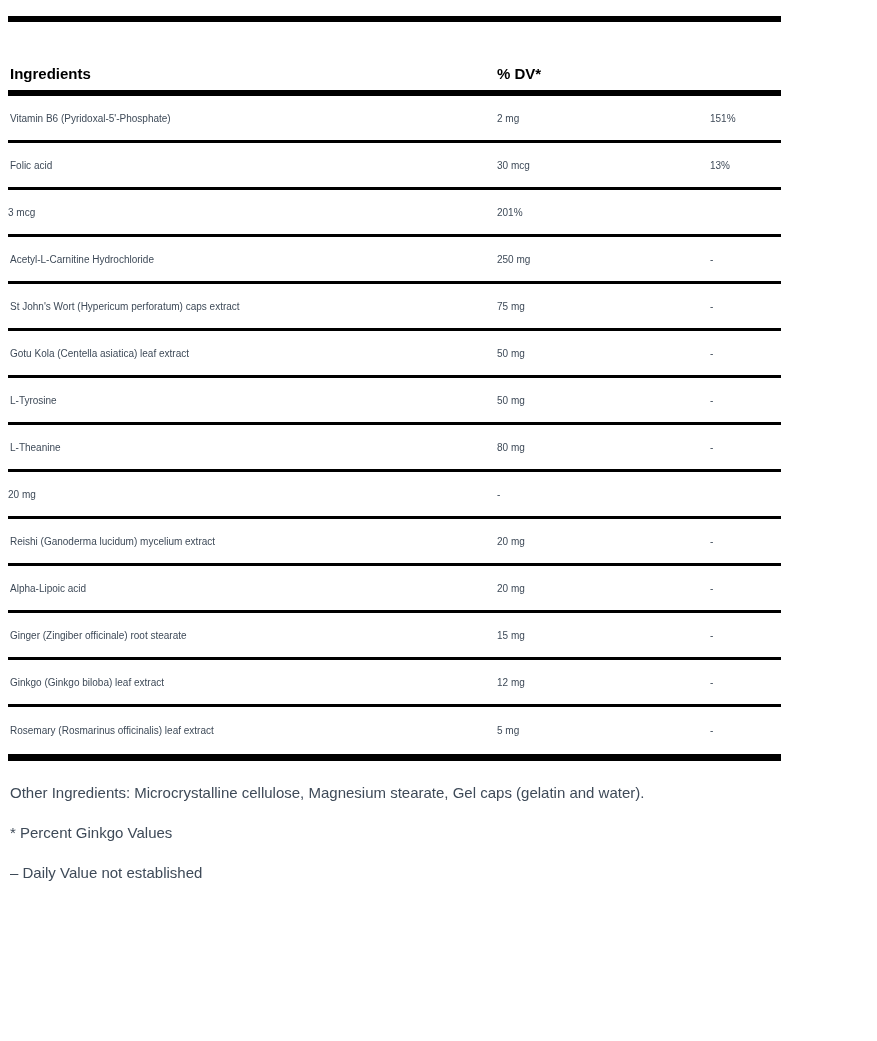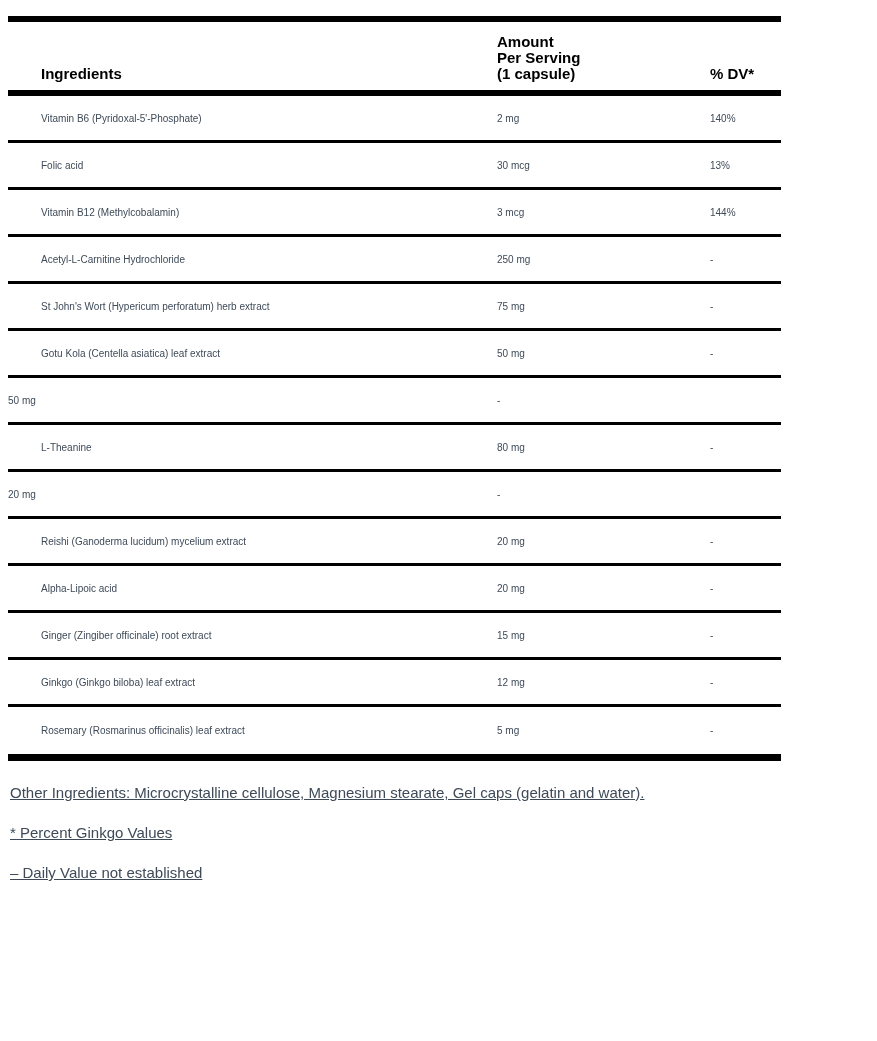--- a/index.html
+++ b/index.html
@@ -39,93 +39,90 @@
     height: 68px;
     padding-bottom: 8px;
     color: #000000;
     font-weight: bold;
     font-size: 15px;
     line-height: 16px;
   }
 
   .amount-header { white-space: pre-line; }
 
-  .cell-ingredient { padding-left: 2px; margin-left: 31px; }
+  .cell-ingredient { padding-left: 2px; }
 
   .body-row {
     height: 47px;
     border-bottom: 3px solid #000000;
     font-size: 10px;
   }
   .body-row:last-child { border-bottom: none; }
 
   .footer {
     margin-left: 10px;
     padding-top: 22px;
     font-size: 15px;
     line-height: 20px;
   }
-  .footer p { margin-bottom: 20px; text-decoration: underline; }
+  .footer p { margin-bottom: 20px; }
 </style>
 </head>
 <body>
 
 <div class="page">
 
   <div class="facts-table">
     <div class="bar bar-top"></div>
 
     <div class="grid-row header-row">
       <div class="cell-ingredient">Ingredients</div>
-      <div class="amount-header">Amount
-Per Serving
-(1 capsule)</div>
       <div>% DV*</div>
     </div>
 
     <div class="bar bar-mid"></div>
 
     <div>
   <div class="grid-row body-row">
     <div class="cell-ingredient">Vitamin B6 (Pyridoxal-5'-Phosphate)</div>
     <div>2 mg</div>
-    <div>140%</div>
+    <div>151%</div>
   </div>
 
   <div class="grid-row body-row">
     <div class="cell-ingredient">Folic acid</div>
     <div>30 mcg</div>
     <div>13%</div>
   </div>
 
   <div class="grid-row body-row">
-    <div class="cell-ingredient">Vitamin B12 (Methylcobalamin)</div>
     <div>3 mcg</div>
-    <div>144%</div>
+    <div>201%</div>
   </div>
 
   <div class="grid-row body-row">
     <div class="cell-ingredient">Acetyl-L-Carnitine Hydrochloride</div>
     <div>250 mg</div>
     <div>-</div>
   </div>
 
   <div class="grid-row body-row">
-    <div class="cell-ingredient">St John's Wort (Hypericum perforatum) herb extract</div>
+    <div class="cell-ingredient">St John's Wort (Hypericum perforatum) caps extract</div>
     <div>75 mg</div>
     <div>-</div>
   </div>
 
   <div class="grid-row body-row">
     <div class="cell-ingredient">Gotu Kola (Centella asiatica) leaf extract</div>
     <div>50 mg</div>
     <div>-</div>
   </div>
 
   <div class="grid-row body-row">
+    <div class="cell-ingredient">L-Tyrosine</div>
     <div>50 mg</div>
     <div>-</div>
   </div>
 
   <div class="grid-row body-row">
     <div class="cell-ingredient">L-Theanine</div>
     <div>80 mg</div>
     <div>-</div>
   </div>
 
@@ -140,21 +137,21 @@
     <div>-</div>
   </div>
 
   <div class="grid-row body-row">
     <div class="cell-ingredient">Alpha-Lipoic acid</div>
     <div>20 mg</div>
     <div>-</div>
   </div>
 
   <div class="grid-row body-row">
-    <div class="cell-ingredient">Ginger (Zingiber officinale) root extract</div>
+    <div class="cell-ingredient">Ginger (Zingiber officinale) root stearate</div>
     <div>15 mg</div>
     <div>-</div>
   </div>
 
   <div class="grid-row body-row">
     <div class="cell-ingredient">Ginkgo (Ginkgo biloba) leaf extract</div>
     <div>12 mg</div>
     <div>-</div>
   </div>
 

